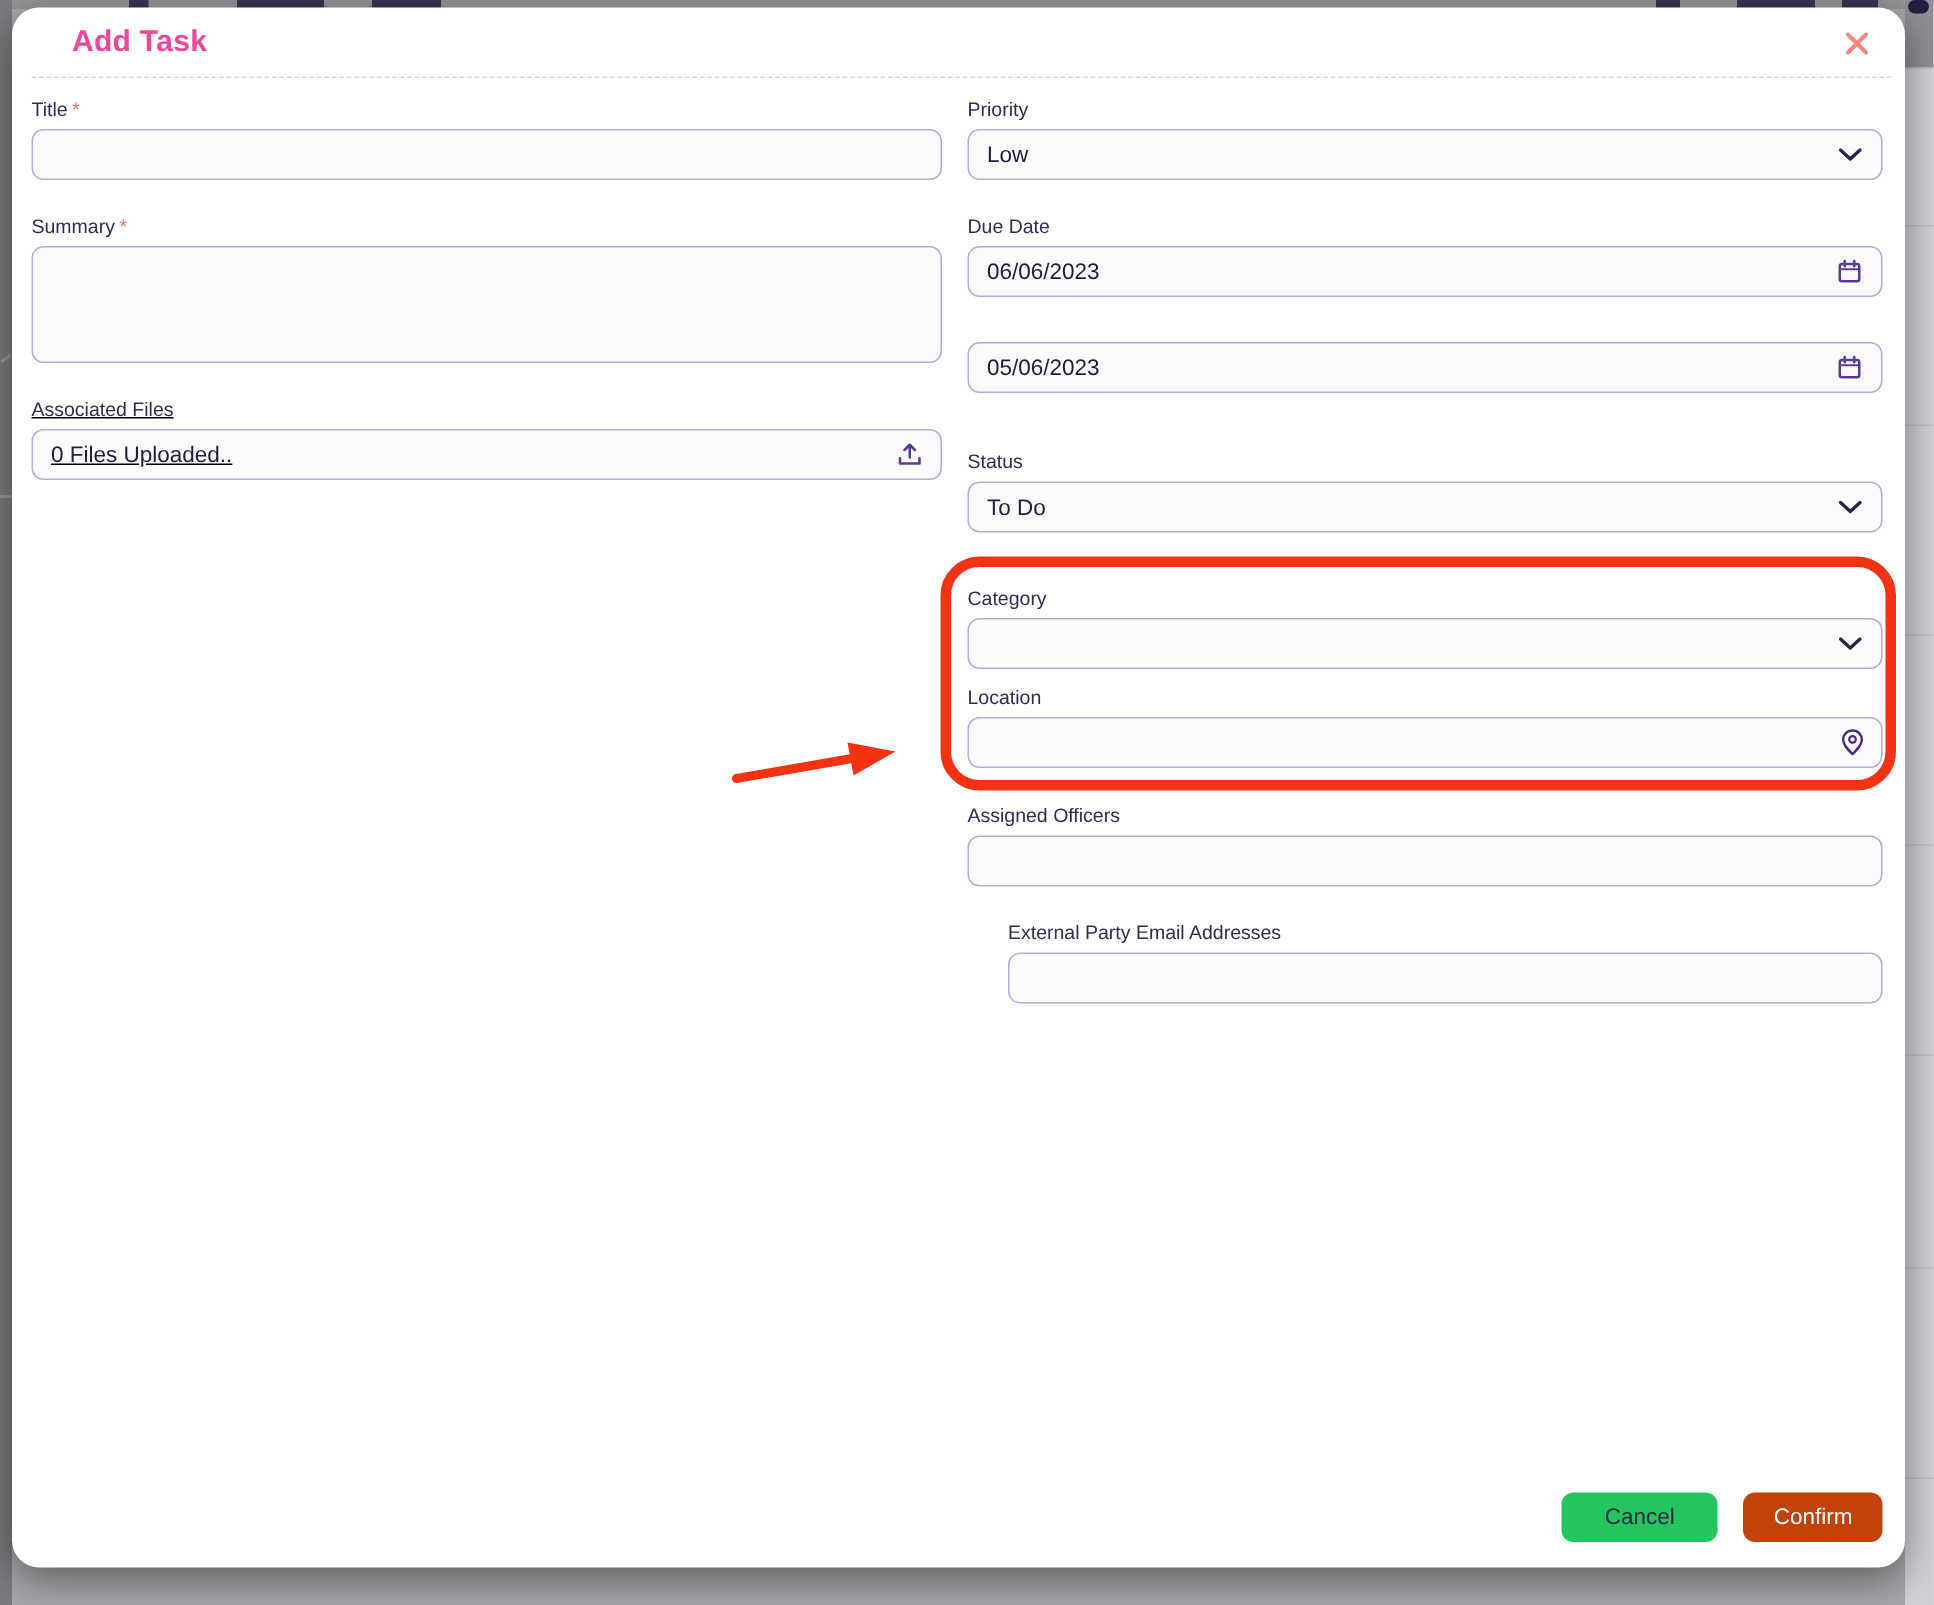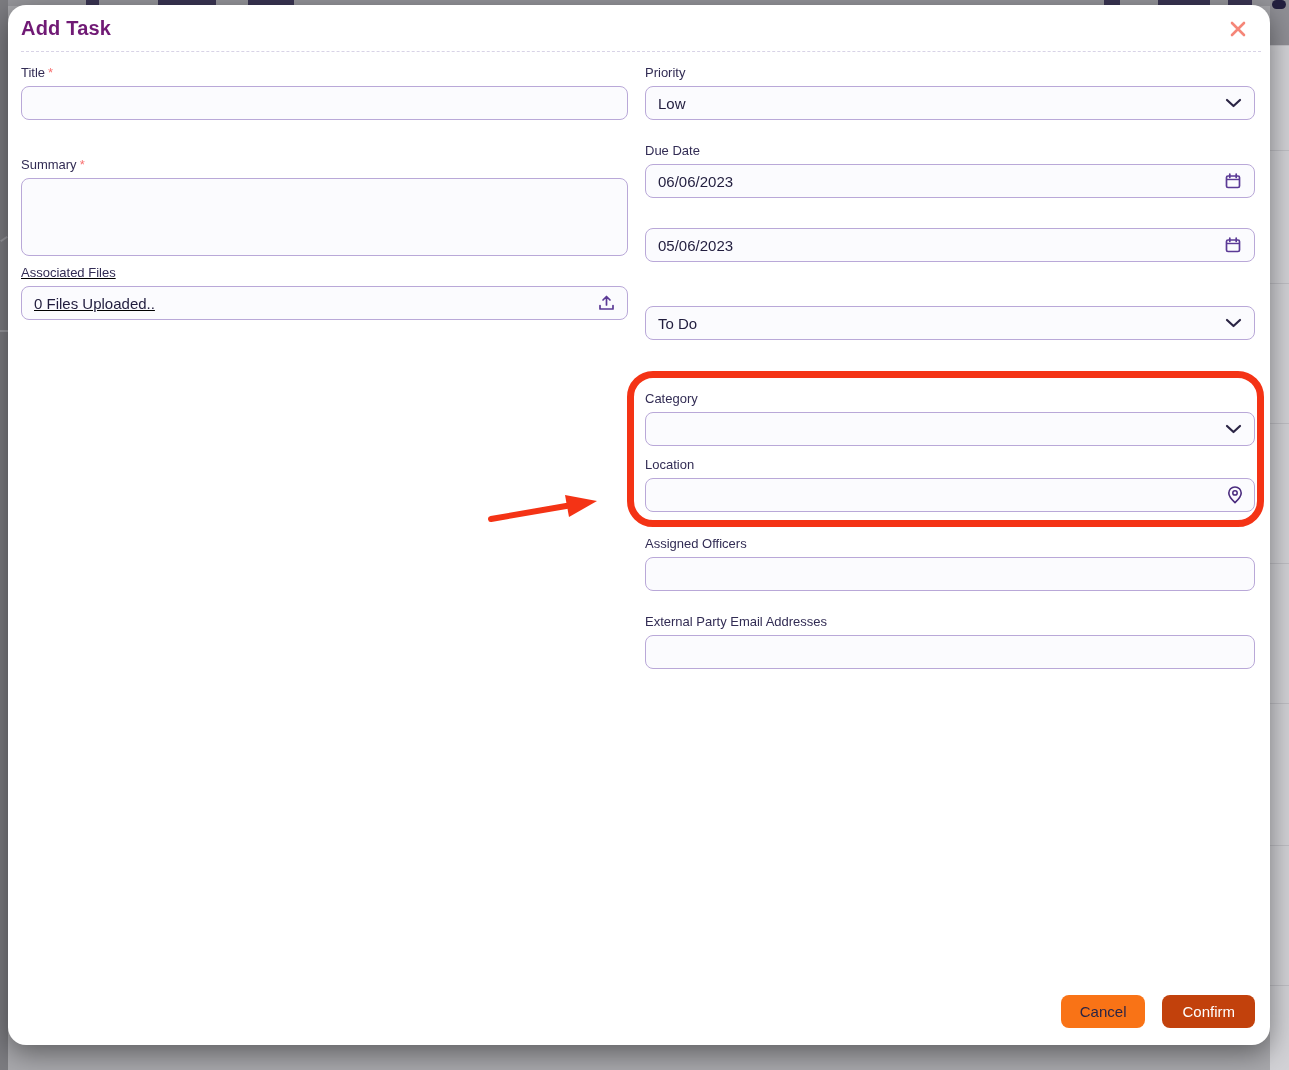--- a/index.html
+++ b/index.html
@@ -27,21 +27,21 @@
   }
   .modal-header {
     position:absolute; left:0; top:0; right:0; height:47px;
     display:flex; align-items:center; justify-content:space-between;
     padding:0 23px 0 13px;
   }
   .modal-header::after {
     content:""; position:absolute; left:13px; right:9px; bottom:0;
     border-bottom:1px dashed #d8d3e6;
   }
-  .modal-title { font-size:20px; font-weight:700; color:#701a75; letter-spacing:.2px; }
+  .modal-title { font-size:20px; font-weight:700; color:#ec4899; letter-spacing:.2px;margin-left:27px; }
   .close-btn { width:18px; height:18px; cursor:pointer; display:flex; align-items:center; justify-content:center; background:none; border:none; }
 
   .col { position:absolute; top:0; }
   .col-left  { left:13px;  width:607px; }
   .col-right { left:637px; width:610px; }
   .group { position:absolute; left:0; right:0; }
   .field-label { font-size:13px; color:#322c54; display:block; }
   .req { color:#f87171; margin-left:3px; font-size:13px; }
   .control {
     margin-top:6px; width:100%; height:34px;
@@ -55,21 +55,21 @@
   textarea.control { height:78px; resize:none; padding-top:8px; display:block; }
   .control .val { flex:1 1 auto; white-space:nowrap; overflow:hidden; }
   .icon-slot { flex:0 0 auto; display:flex; align-items:center; margin-left:8px; }
   .input-wrap { position:relative; margin-top:6px; }
   .input-wrap input { margin-top:0; padding-right:40px; }
   .input-wrap .icon-abs { position:absolute; right:12px; top:50%; transform:translateY(-50%); display:flex; }
 
   
   .footer { position:absolute; right:15px; bottom:17px; display:flex; gap:17px; }
   .btn { height:33px; border:none; border-radius:8px; font-family:"Liberation Sans", sans-serif; font-size:15px; cursor:pointer; }
-  .btn-cancel { background:#f97316; color:#2b2545; padding:0 19px; }
+  .btn-cancel { background:#22c55e; color:#2b2545; padding:0 29px; }
   .btn-confirm { background:#c2410c; color:#ffffff; padding:0 20px; }
 
   
   .annot-box {
     position:absolute; left:627px; top:371px; width:637px; height:156px;
     border:7px solid #f43315; border-radius:26px; pointer-events:none; z-index:10;
   }
   .annot-arrow { position:absolute; left:483px; top:486px; z-index:10; pointer-events:none; }
 </style>
 </head>
@@ -111,21 +111,21 @@
     </button>
   </div>
 
   <div class="col col-left">
 
     <div class="group" style="top:60px;">
       <span class="field-label"><span>Title</span><span class="req">*</span></span>
       <input class="control" type="text" value="" style="">
     </div>
 
-    <div class="group" style="top:152px;">
+    <div class="group" style="top:138px;">
       <span class="field-label"><span>Summary</span><span class="req">*</span></span>
       <textarea class="control" style=""></textarea>
     </div>
 
     <div class="group" style="top:260px;text-decoration:underline;">
       <span class="field-label">Associated Files</span>
       <div class="control" role="button">
         <span class="val">0 Files Uploaded..</span>
         <span class="icon-slot">
           <svg width="17" height="18" viewBox="0 0 17 18">
@@ -173,20 +173,21 @@
           <svg width="18" height="18" viewBox="0 0 18 18">
             <rect x="2.5" y="4" width="13" height="11.5" rx="1.5" stroke="#5b3a96" stroke-width="1.7" fill="none"></rect>
             <path d="M5.8 2 L5.8 5.5 M12.2 2 L12.2 5.5" stroke="#5b3a96" stroke-width="1.7" stroke-linecap="round"></path>
             <path d="M3 7.5 L15 7.5" stroke="#5b3a96" stroke-width="1.4"></path>
           </svg>
         </span>
       </div>
     </div>
 
     <div class="group" style="top:295px;">
+      <span class="field-label">Status</span>
       <div class="control" role="combobox">
         <span class="val">To Do</span>
         <span class="icon-slot">
           <svg width="17" height="10" viewBox="0 0 17 10">
               <path d="M2 2 L8.5 8 L15 2" stroke="#2b2545" stroke-width="2.2" fill="none" stroke-linecap="round" stroke-linejoin="round"></path>
             </svg>
         </span>
       </div>
     </div>
 
@@ -213,21 +214,21 @@
           </svg>
         </span>
       </div>
     </div>
 
     <div class="group" style="top:531px;">
       <span class="field-label">Assigned Officers</span>
       <input class="control" type="text" value="" style="">
     </div>
 
-    <div class="group" style="top:609px;">
+    <div class="group" style="top:609px;margin-left:27px;">
       <span class="field-label">External Party Email Addresses</span>
       <input class="control" type="text" value="" style="">
     </div>
 
   </div>
 
   <div class="footer">
     <button class="btn btn-cancel">Cancel</button>
     <button class="btn btn-confirm">Confirm</button>
   </div>

